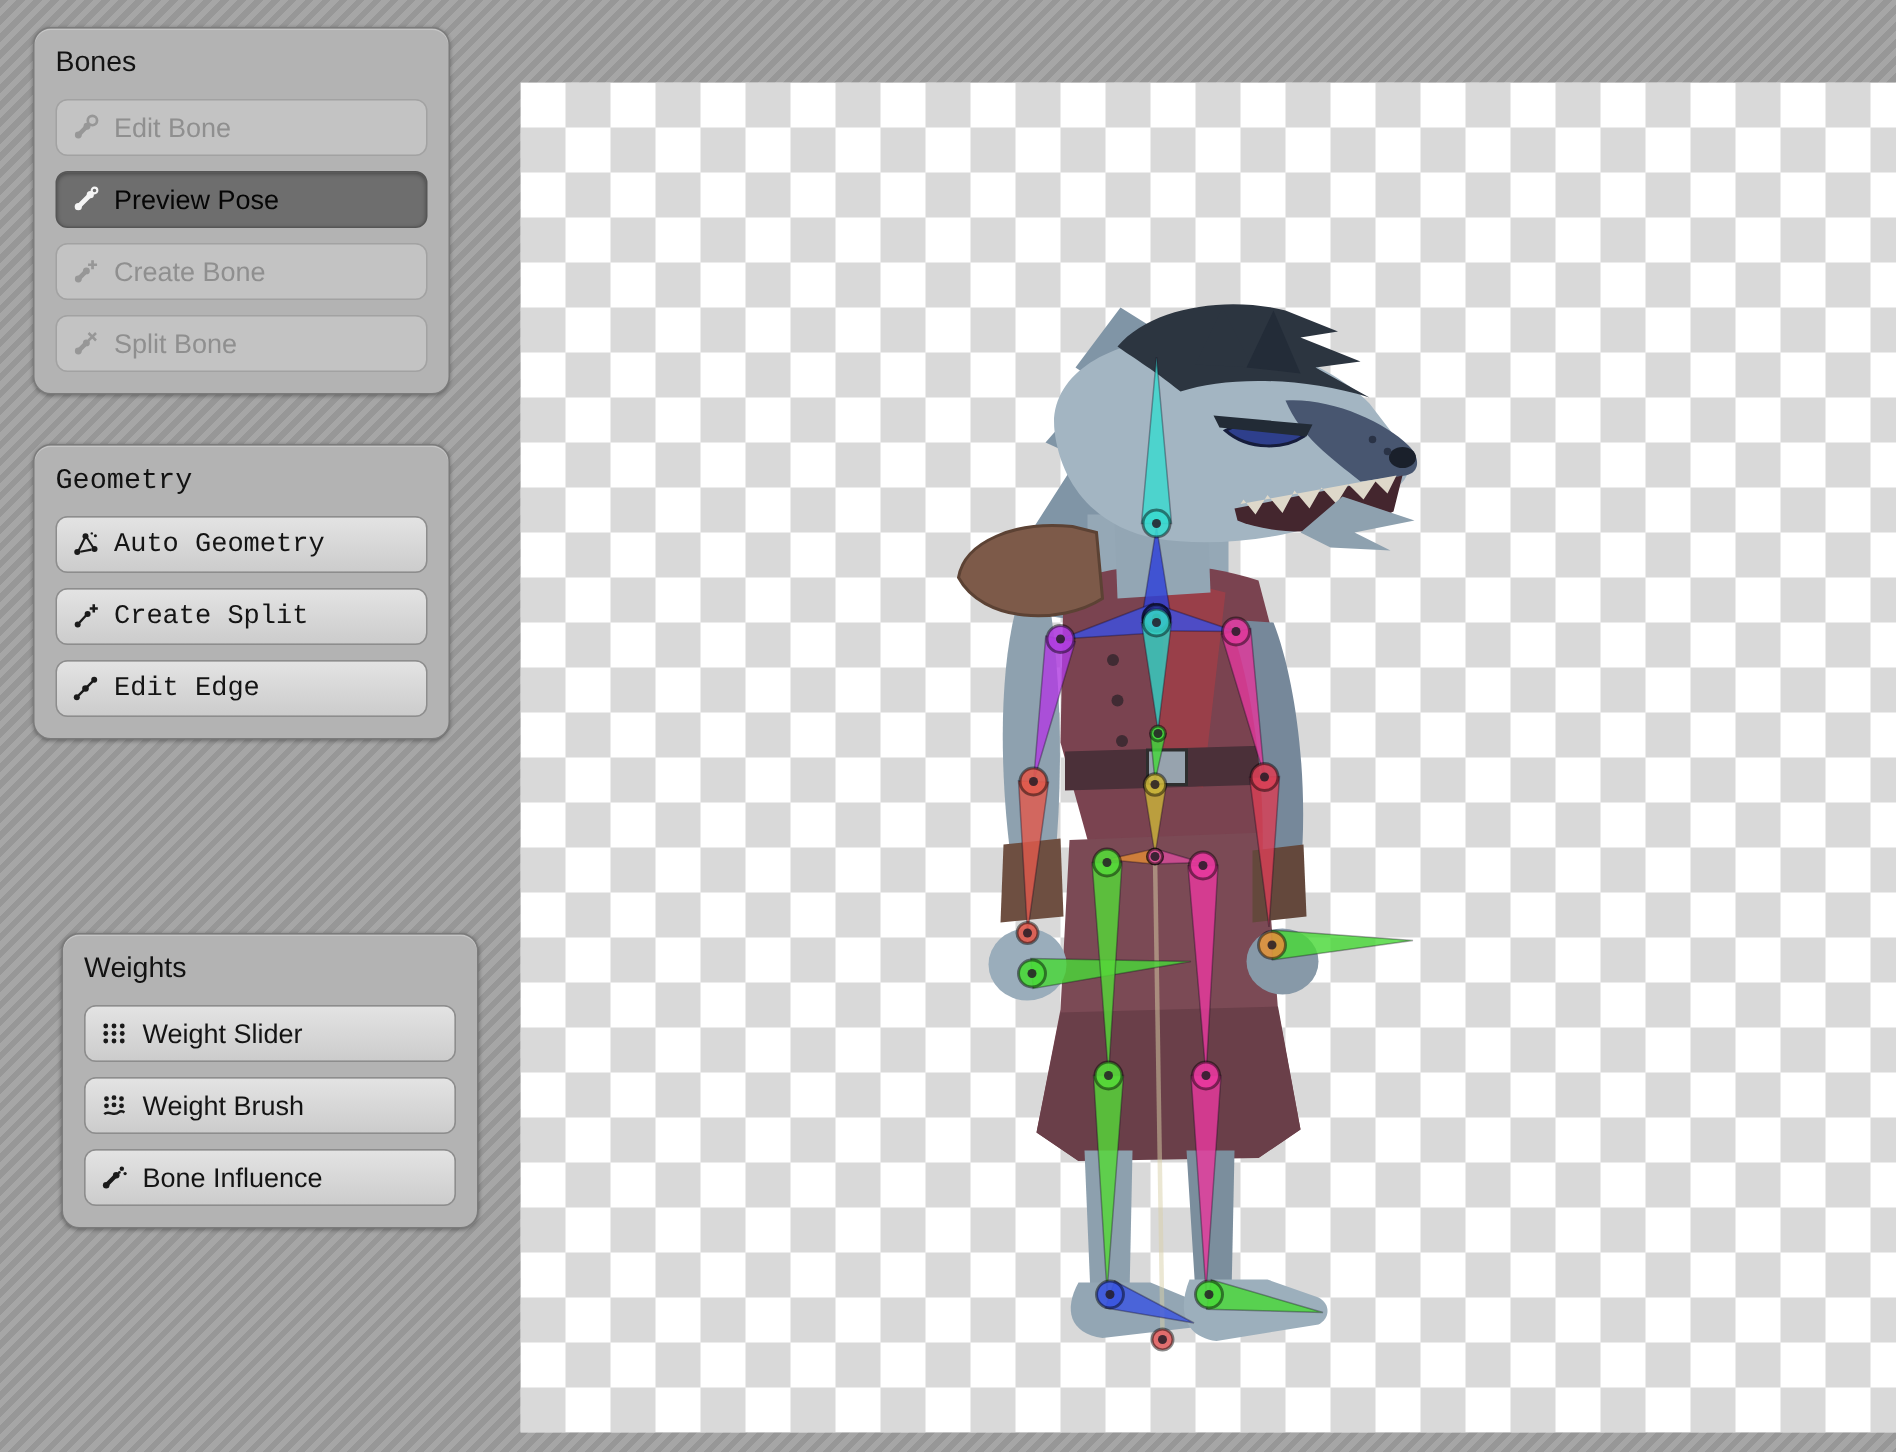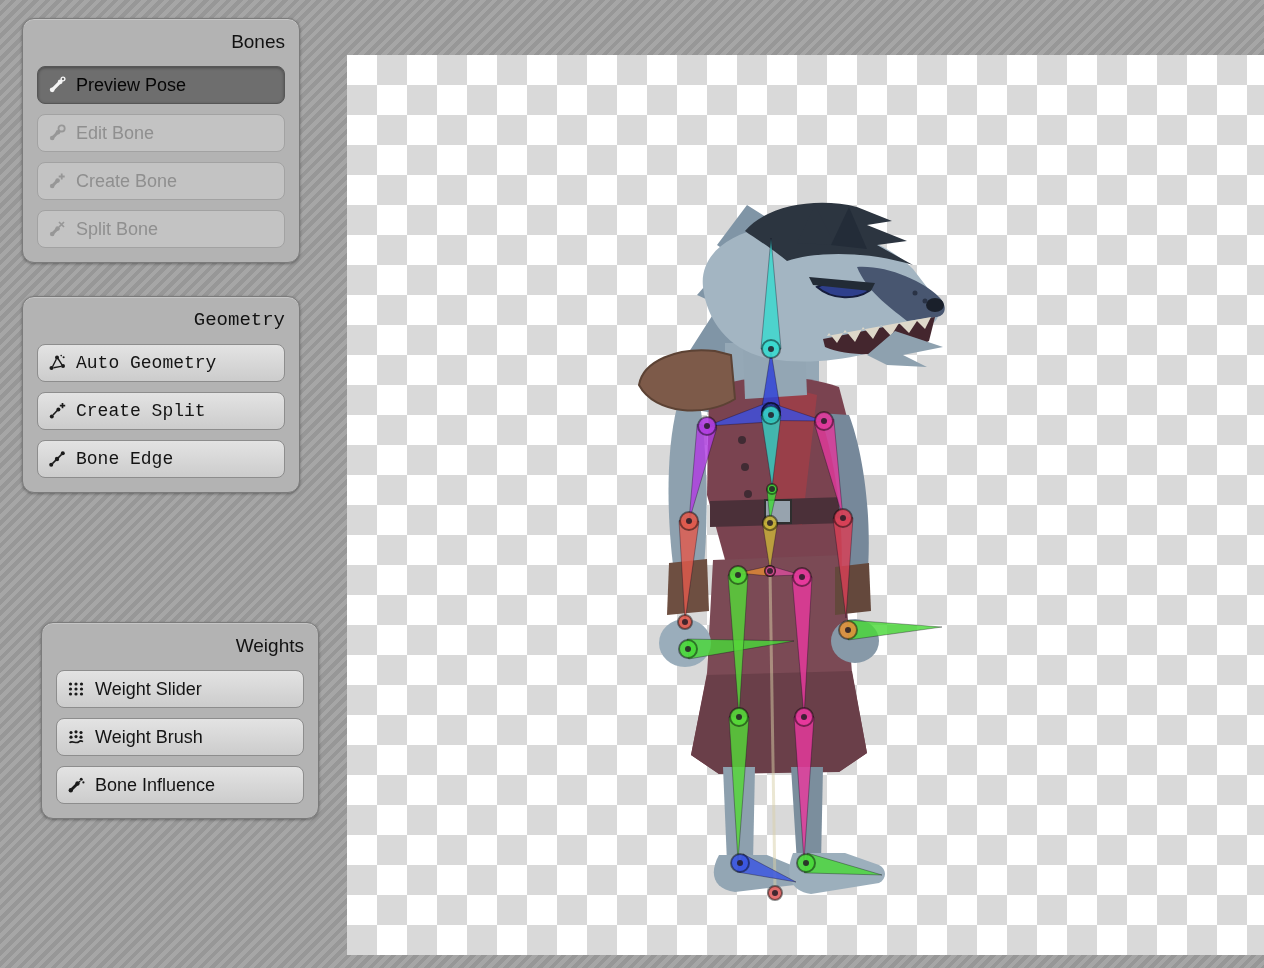--- a/index.html
+++ b/index.html
@@ -14,21 +14,21 @@
     background-size:60px 60px;
   }
   .canvas svg{display:block;width:917px;height:900px;}
   .panel{
     position:absolute;left:22px;width:278px;box-sizing:border-box;
     background:#b3b3b3;border:1px solid #7b7b7b;border-radius:12px;
     box-shadow:0 1px 3px rgba(0,0,0,.35), inset 0 1px 0 rgba(255,255,255,.25);
     padding:10px 14px 4px;
   }
   .panel-title{
-    text-align:right;font-size:19px;color:#121212;margin:2px 0 13px;font-weight:400;
+    text-align:left;font-size:19px;color:#121212;margin:2px 0 13px;font-weight:400;
   }
   .tool-button{
     display:flex;align-items:center;gap:10px;height:38px;margin-bottom:10px;
     padding:0 10px;box-sizing:border-box;
     border:1px solid #8d8d8d;border-radius:8px;
     background:linear-gradient(#e3e3e3,#cccccc);
     font-size:18px;color:#141414;cursor:pointer;user-select:none;
   }
   .tool-button .icon{width:18px;height:18px;flex:0 0 18px;color:#1a1a1a;display:inline-block;}
   .tool-button .icon svg{display:block;width:18px;height:18px;}
@@ -175,45 +175,45 @@
         <circle cx="338" cy="567" r="7" fill="#e05a4d" fill-opacity="0.9" stroke="rgba(0,0,0,0.45)" stroke-width="2"></circle>
         <circle cx="338" cy="567" r="3" fill="#241c26" fill-opacity="0.85"></circle>
         <circle cx="428" cy="838" r="7" fill="#e06060" fill-opacity="0.9" stroke="rgba(0,0,0,0.45)" stroke-width="2"></circle>
         <circle cx="428" cy="838" r="3" fill="#241c26" fill-opacity="0.85"></circle>
       </g>
   </svg>
 </div>
 
 <div class="panel" id="panel-bones">
   <div class="panel-title">Bones</div>
+  <div class="tool-button disabled">
+    <span class="icon">
+      <svg viewBox="0 0 18 18">
+          <g fill="currentColor">
+            <circle cx="4.2" cy="14" r="2.3"></circle>
+            <circle cx="10" cy="8.2" r="2.3"></circle>
+          </g>
+          <path d="M5 13.2 L9.2 9" stroke="currentColor" stroke-width="3" stroke-linecap="round" fill="none"></path>
+          <circle cx="13.6" cy="4.4" r="3.1" fill="none" stroke="currentColor" stroke-width="1.8"></circle>
+        </svg>
+    </span>
+    <span class="label">Edit Bone</span>
+  </div>
   <div class="tool-button selected">
     <span class="icon">
       <svg viewBox="0 0 18 18">
           <g fill="currentColor">
             <circle cx="4.2" cy="13.8" r="2.4"></circle>
             <circle cx="12.2" cy="5.8" r="2.4"></circle>
           </g>
           <path d="M5.2 12.8 L11.2 6.8" stroke="currentColor" stroke-width="3.2" stroke-linecap="round" fill="none"></path>
           <circle cx="15" cy="3" r="1.9" fill="none" stroke="currentColor" stroke-width="1.4"></circle>
         </svg>
     </span>
     <span class="label">Preview Pose</span>
-  </div>
-  <div class="tool-button disabled">
-    <span class="icon">
-      <svg viewBox="0 0 18 18">
-          <g fill="currentColor">
-            <circle cx="4.2" cy="14" r="2.3"></circle>
-            <circle cx="10" cy="8.2" r="2.3"></circle>
-          </g>
-          <path d="M5 13.2 L9.2 9" stroke="currentColor" stroke-width="3" stroke-linecap="round" fill="none"></path>
-          <circle cx="13.6" cy="4.4" r="3.1" fill="none" stroke="currentColor" stroke-width="1.8"></circle>
-        </svg>
-    </span>
-    <span class="label">Edit Bone</span>
   </div>
   <div class="tool-button disabled">
     <span class="icon">
       <svg viewBox="0 0 18 18">
           <g fill="currentColor">
             <circle cx="4.2" cy="14" r="2.3"></circle>
             <circle cx="9.6" cy="8.6" r="2.3"></circle>
           </g>
           <path d="M5 13.2 L8.8 9.4" stroke="currentColor" stroke-width="3" stroke-linecap="round" fill="none"></path>
           <path d="M13.7 1.5 V7.5 M10.7 4.5 H16.7" stroke="currentColor" stroke-width="1.8" fill="none"></path>
@@ -270,21 +270,21 @@
     <span class="icon">
       <svg viewBox="0 0 18 18">
           <path d="M4.4 13.6 L13.6 4.4" stroke="currentColor" stroke-width="1.6" fill="none"></path>
           <g fill="currentColor">
             <circle cx="3.2" cy="14.8" r="2"></circle>
             <circle cx="14.8" cy="3.2" r="2"></circle>
             <circle cx="9" cy="9" r="2.2"></circle>
           </g>
         </svg>
     </span>
-    <span class="label">Bone Edge</span>
+    <span class="label">Edit Edge</span>
   </div>
 </div>
 
 <div class="panel" id="panel-weights">
   <div class="panel-title">Weights</div>
   <div class="tool-button">
     <span class="icon">
       <svg viewBox="0 0 18 18">
           <g fill="currentColor">
             <circle cx="3.5" cy="4" r="1.6"></circle>

